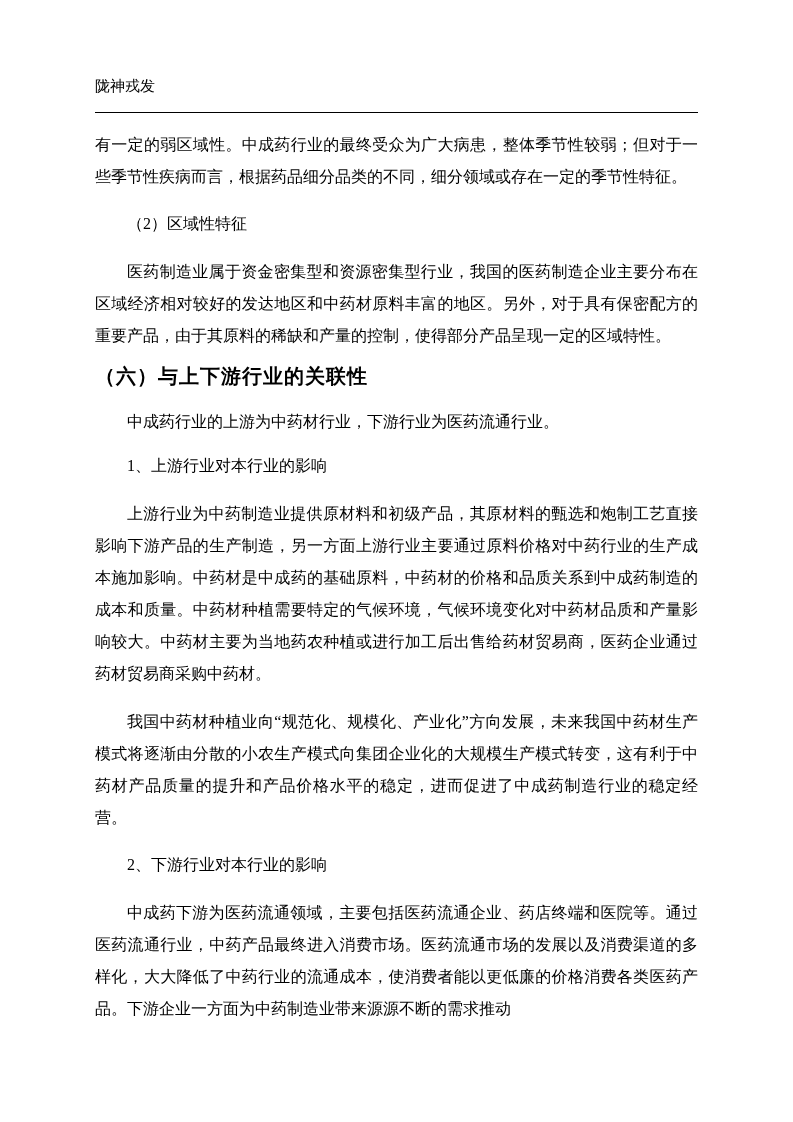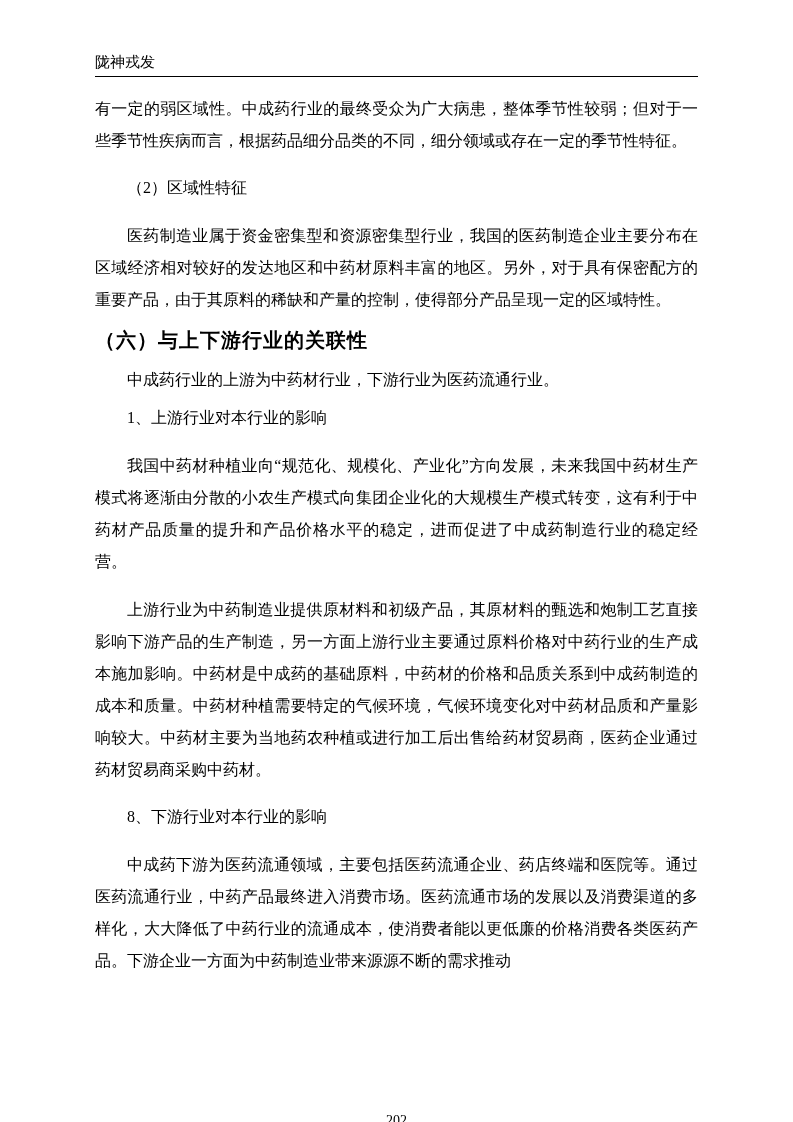--- a/index.html
+++ b/index.html
@@ -5,23 +5,23 @@
   * { margin: 0; padding: 0; box-sizing: border-box; }
   html, body { background: #ffffff; }
   body { width: 793px; height: 1122px; position: relative; overflow: hidden; }
   .page {
     width: 793px; height: 1122px; position: relative;
     background: #ffffff; color: #000000;
     font-family: "Liberation Serif", "DejaVu Serif", serif;
   }
   .margins { padding: 0 95px; }
   .doc-header {
-    margin-top: 52px;
+    margin-top: 76px;
     display: flex; justify-content: space-between; align-items: flex-end;
-    padding-bottom: 4px;
+    padding-bottom: 16px;
     border-bottom: 1.5px solid #000000;
     font-size: 15px; line-height: 20px;
   }
   .doc-body { margin-top: 0; }
   .para {
     font-size: 16px; line-height: 32px;
     text-align: justify;
     text-align-last: left;
     margin-top: 16px;
   }
@@ -32,21 +32,21 @@
     text-indent: 2em;
     margin-top: 15px;
   }
   .section-heading {
     font-family: "Liberation Sans", "DejaVu Sans", sans-serif;
     font-weight: bold;
     font-size: 20px; line-height: 36px;
     letter-spacing: 1px;
     margin-top: 6px;
   }
-  .gap-md { margin-top: 6px; font-family: Liberation Serif, serif; }
+  .gap-md { margin-top: 12px; font-family: Liberation Serif, serif; }
   .doc-footer {
     position: absolute; left: 0; right: 0; top: 1060px;
     text-align: center;
     font-size: 14px; line-height: 18px;
     font-family: "Liberation Serif", "DejaVu Serif", serif;
   }
 </style>
 </head>
 <body>
 
@@ -62,24 +62,24 @@
       <p class="sub-heading">（2）区域性特征</p>
 
       <p class="para indent">医药制造业属于资金密集型和资源密集型行业，我国的医药制造企业主要分布在区域经济相对较好的发达地区和中药材原料丰富的地区。另外，对于具有保密配方的重要产品，由于其原料的稀缺和产量的控制，使得部分产品呈现一定的区域特性。</p>
 
       <h2 class="section-heading">（六）与上下游行业的关联性</h2>
 
       <p class="para indent gap-md">中成药行业的上游为中药材行业，下游行业为医药流通行业。</p>
 
       <p class="sub-heading gap-md">1、上游行业对本行业的影响</p>
 
+      <p class="para indent">上游行业为中药制造业提供原材料和初级产品，其原材料的甄选和炮制工艺直接影响下游产品的生产制造，另一方面上游行业主要通过原料价格对中药行业的生产成本施加影响。中药材是中成药的基础原料，中药材的价格和品质关系到中成药制造的成本和质量。中药材种植需要特定的气候环境，气候环境变化对中药材品质和产量影响较大。中药材主要为当地药农种植或进行加工后出售给药材贸易商，医药企业通过药材贸易商采购中药材。</p>
+
       <p class="para indent">我国中药材种植业向“规范化、规模化、产业化”方向发展，未来我国中药材生产模式将逐渐由分散的小农生产模式向集团企业化的大规模生产模式转变，这有利于中药材产品质量的提升和产品价格水平的稳定，进而促进了中成药制造行业的稳定经营。</p>
 
-      <p class="para indent">上游行业为中药制造业提供原材料和初级产品，其原材料的甄选和炮制工艺直接影响下游产品的生产制造，另一方面上游行业主要通过原料价格对中药行业的生产成本施加影响。中药材是中成药的基础原料，中药材的价格和品质关系到中成药制造的成本和质量。中药材种植需要特定的气候环境，气候环境变化对中药材品质和产量影响较大。中药材主要为当地药农种植或进行加工后出售给药材贸易商，医药企业通过药材贸易商采购中药材。</p>
-
-      <p class="sub-heading">8、下游行业对本行业的影响</p>
+      <p class="sub-heading">2、下游行业对本行业的影响</p>
 
       <p class="para indent">中成药下游为医药流通领域，主要包括医药流通企业、药店终端和医院等。通过医药流通行业，中药产品最终进入消费市场。医药流通市场的发展以及消费渠道的多样化，大大降低了中药行业的流通成本，使消费者能以更低廉的价格消费各类医药产品。下游企业一方面为中药制造业带来源源不断的需求推动</p>
     </div>
   </div>
 
   <div class="doc-footer">202</div>
 </div>
 
 </body></html>

